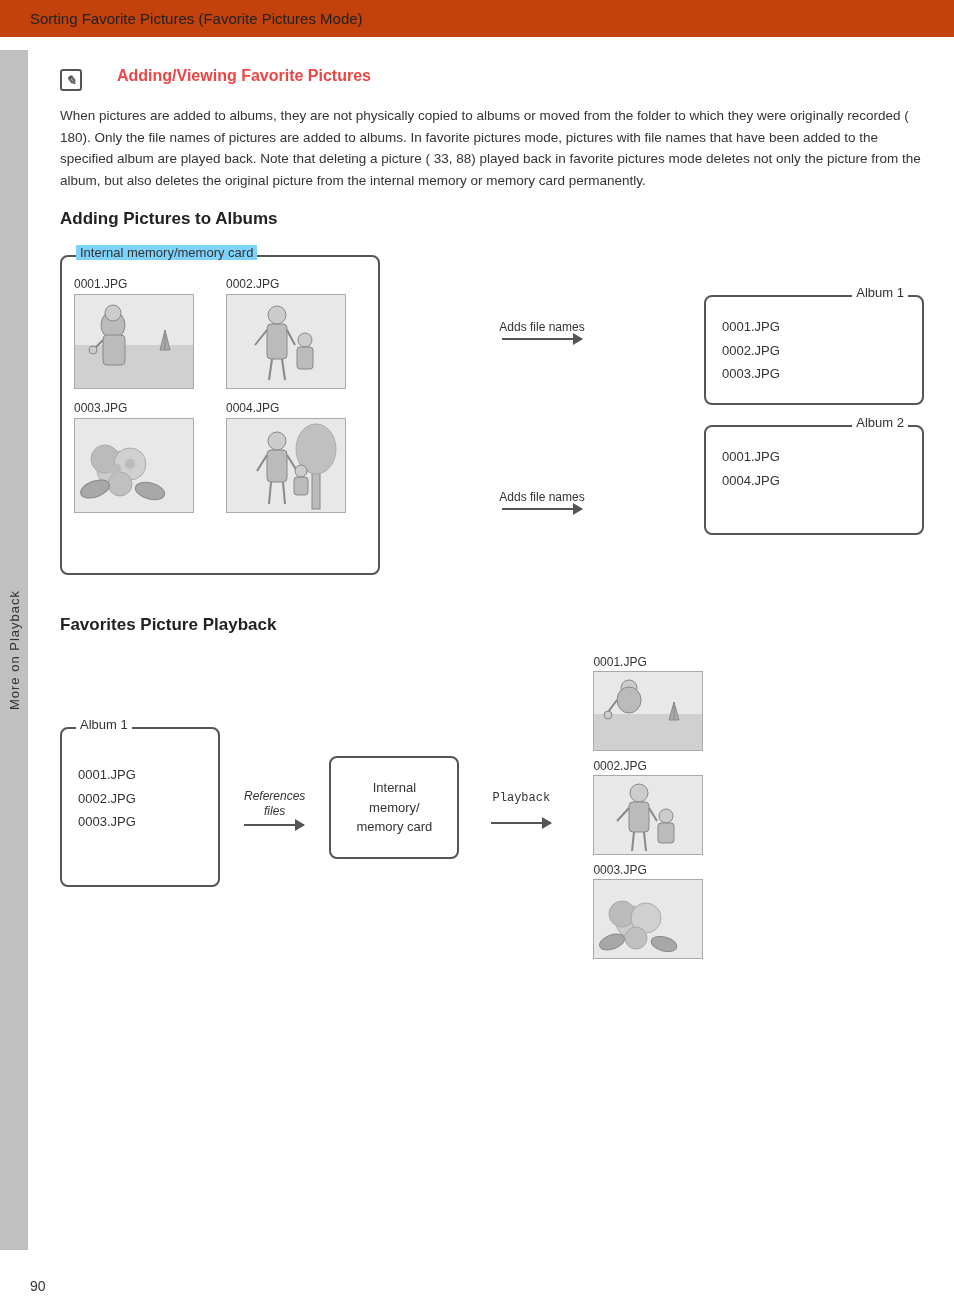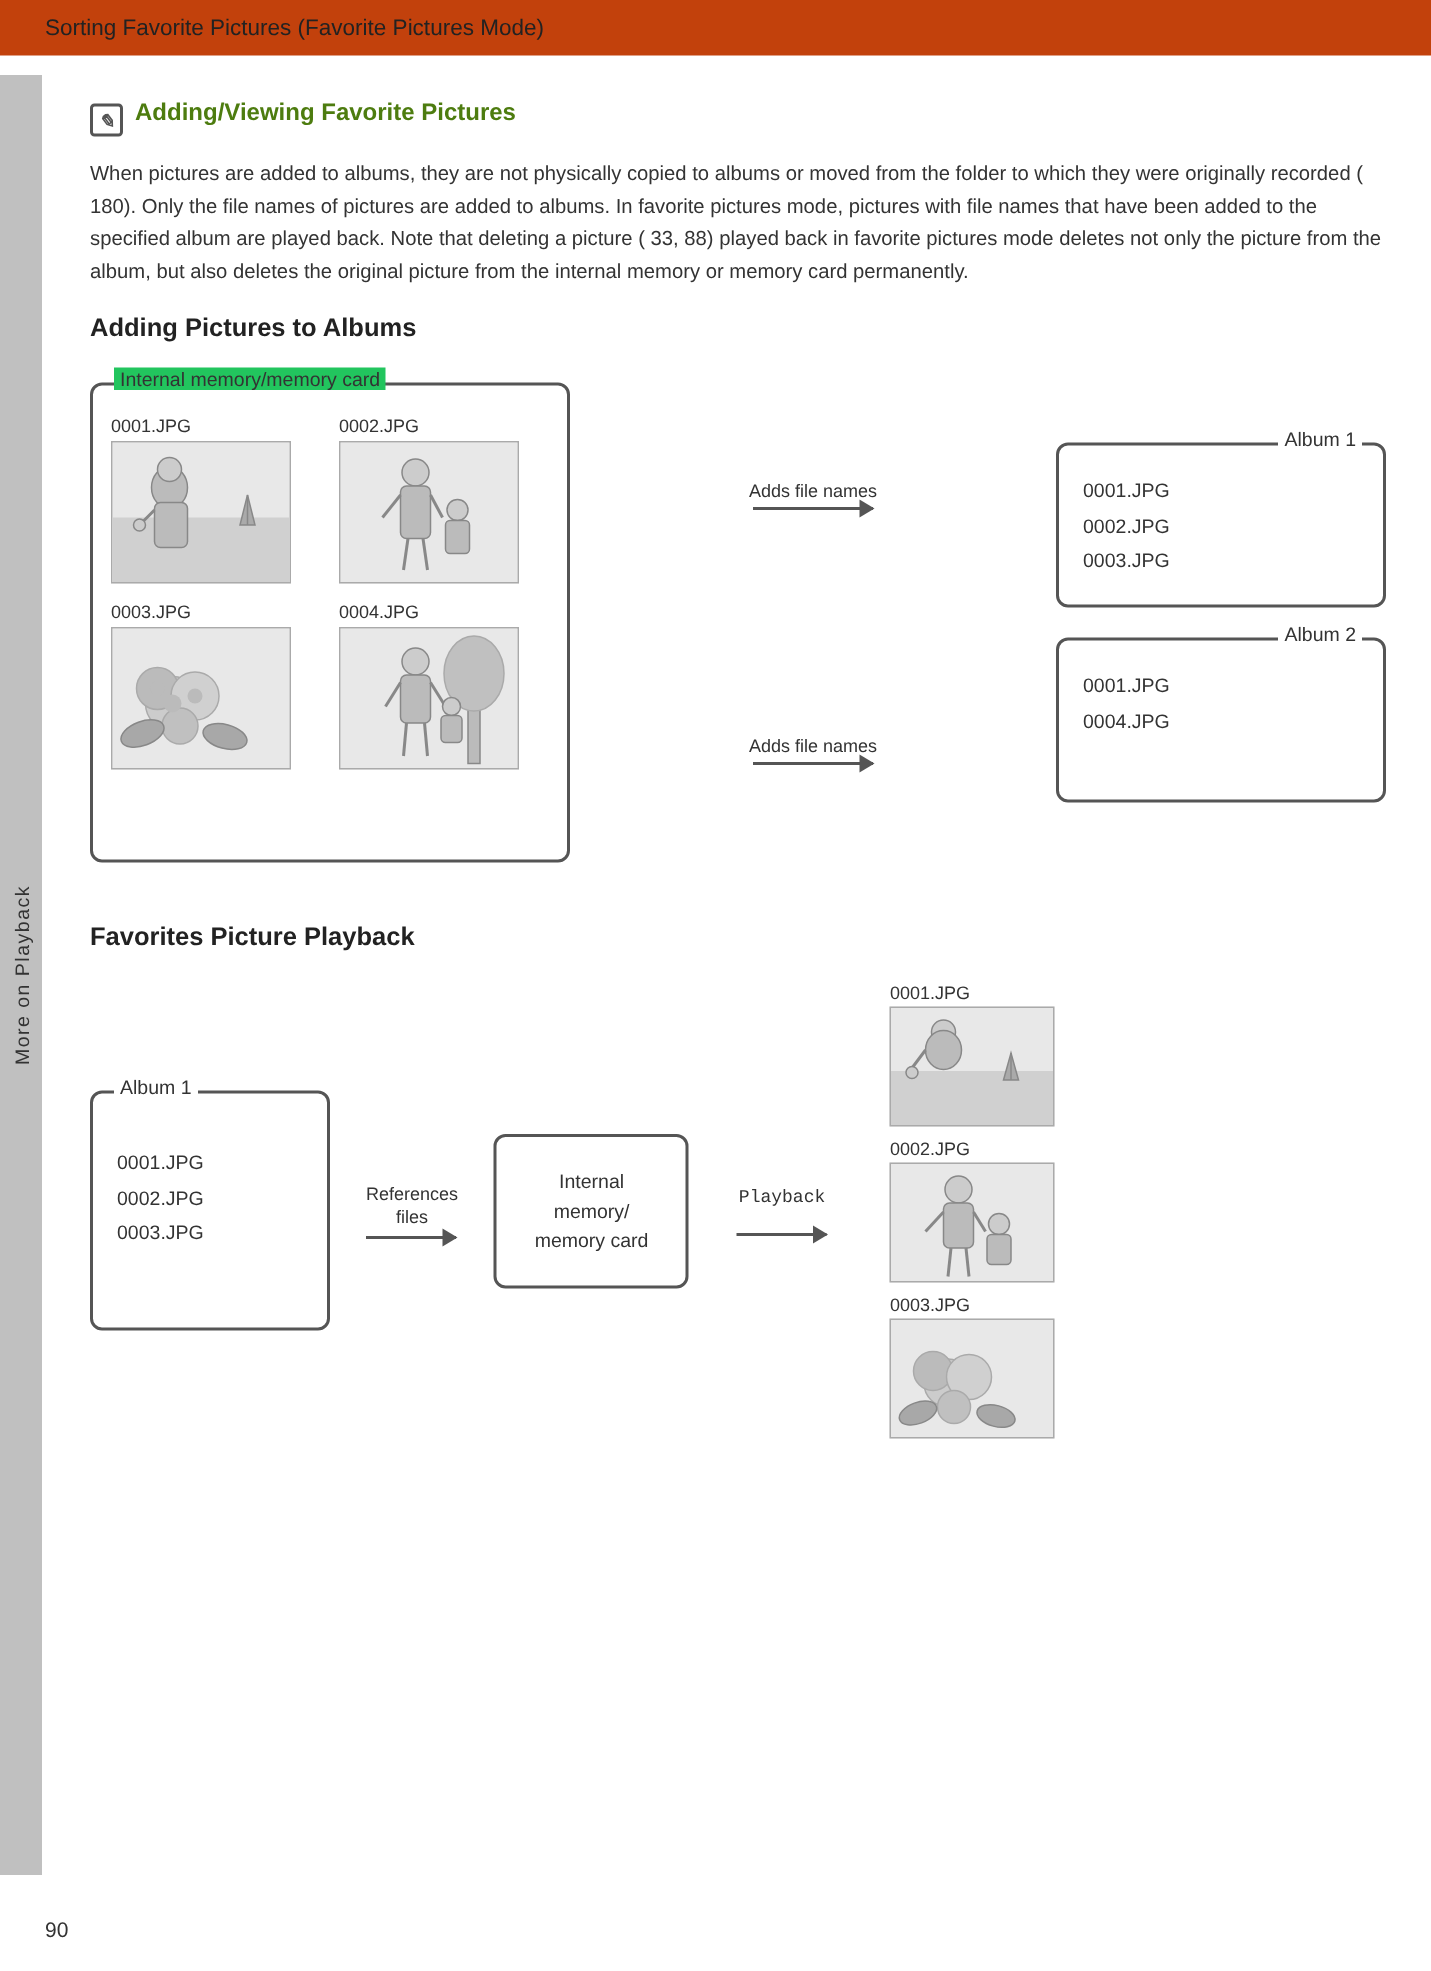--- a/index.html
+++ b/index.html
@@ -68,21 +68,22 @@
       font-style: italic;
       font-weight: bold;
       color: #555;
       margin-right: 8px;
       flex-shrink: 0;
       margin-top: 2px;
     }
     .note-title {
       font-size: 16px;
       font-weight: bold;
-      color: #4d7c0f;
+      color: #ef4444;
+      margin-left: 27px;
     }
 
     .note-body {
       font-size: 13.5px;
       line-height: 1.6;
       color: #333;
       margin-bottom: 18px;
     }
 
     .section-title {
@@ -113,21 +114,21 @@
       padding: 10px 12px;
       width: 320px;
       min-height: 320px;
       position: relative;
       flex-shrink: 0;
     }
     .memory-box-label {
       position: absolute;
       top: -12px;
       left: 14px;
-      background: #22c55e;
+      background: #7dd3fc;
       padding: 0 4px;
       font-size: 13px;
       color: #333;
     }
 
     .thumbnails-grid {
       display: grid;
       grid-template-columns: 1fr 1fr;
       gap: 12px;
       margin-top: 10px;
@@ -470,21 +471,21 @@
 
   <div class="playback-diagram" style="align-items:center; margin-top:20px;">
 
     <div class="album1-box">
       <span class="album1-label">Album 1</span>
       <div class="album-files" style="margin-top:20px;">
         0001.JPG<br>0002.JPG<br>0003.JPG
       </div>
     </div>
 
-    <div class="ref-arrow-row" style="display:flex;flex-direction:column;align-items:flex-start;gap:4px;margin:0 8px;">
+    <div class="ref-arrow-row" style="display:flex;flex-direction:column;align-items:flex-start;gap:4px;margin:0 8px;font-style:italic;">
       <span class="arrow-small-label">References<br>files</span>
       <div class="arrow-right">
         <div class="arrow-line" style="width:60px;"></div>
       </div>
     </div>
 
     <div class="internal-box">
       <span>Internal
 memory/
 memory card</span>

